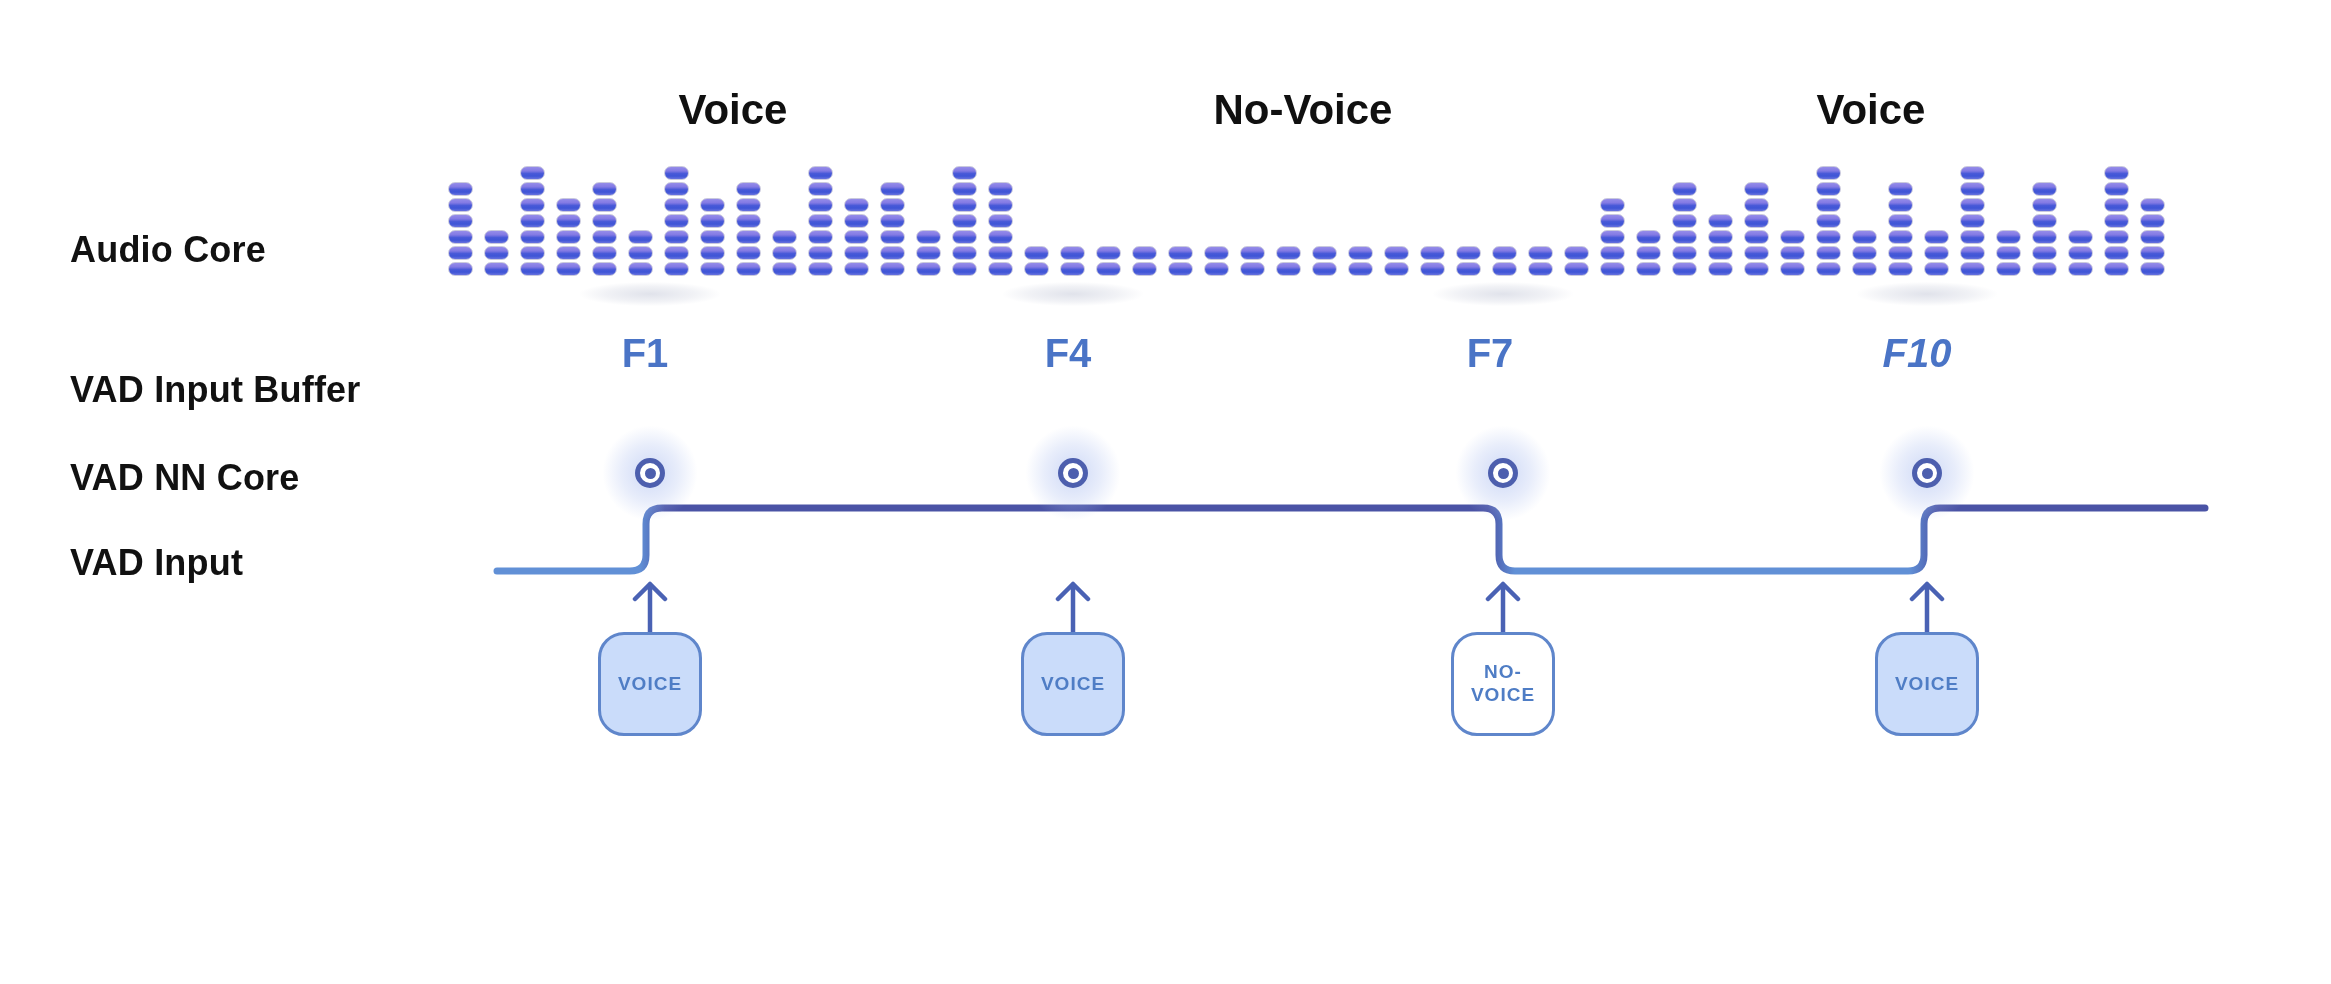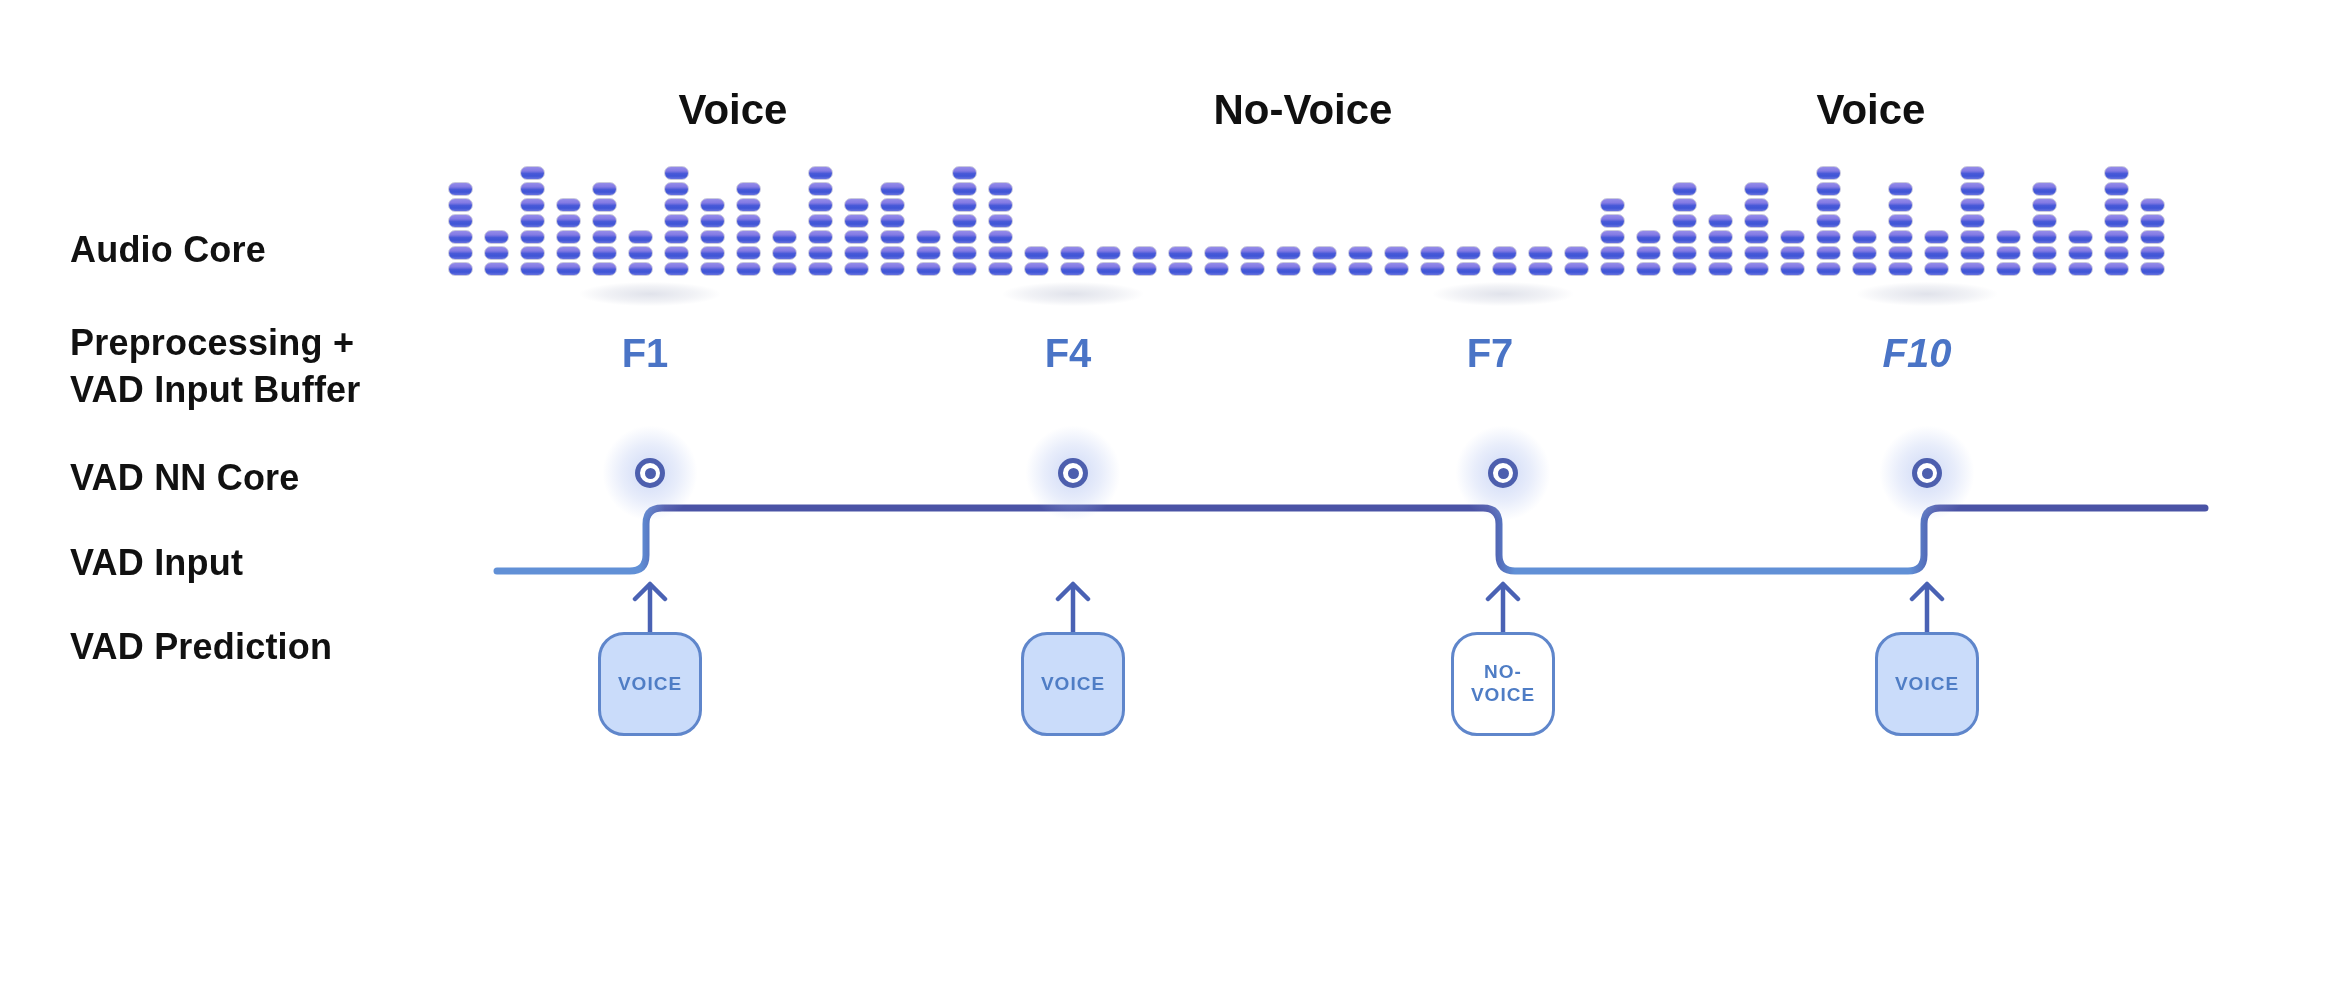--- a/index.html
+++ b/index.html
@@ -69,25 +69,23 @@
 </head>
 <body>
 
 <div class="canvas" style="--c-label: #111111; --c-frame-label: #4a74c6; --c-nn: #4d5fae; --c-pred-fill: #cadcfa; --c-pred-border: #5f86cb; --c-pred-text: #4f7dc5; --c-footer-text: #5b74c6; --c-footer-border: #6b77c7; --c-bead-top: #958ce9; --c-bead-bot: #3f55d6;">
 
   <div class="seg-header" style="left:733px">Voice</div>
   <div class="seg-header" style="left:1303px">No-Voice</div>
   <div class="seg-header" style="left:1871px">Voice</div>
 
   <div class="row-label" style="top:250px">Audio Core</div>
-  <div class="row-label" style="top:343px">Preprocessing +</div>
   <div class="row-label" style="top:478px">VAD NN Core</div>
   <div class="row-label" style="top:390px">VAD Input Buffer</div>
   <div class="row-label" style="top:563px">VAD Input</div>
-  <div class="row-label" style="top:647px">VAD Prediction</div>
 
   <div id="bars">
       <div class="bar-col" style="left: 448px; top: 182px;">
         <span class="bead"></span>
         <span class="bead"></span>
         <span class="bead"></span>
         <span class="bead"></span>
         <span class="bead"></span>
         <span class="bead"></span>
       </div>

